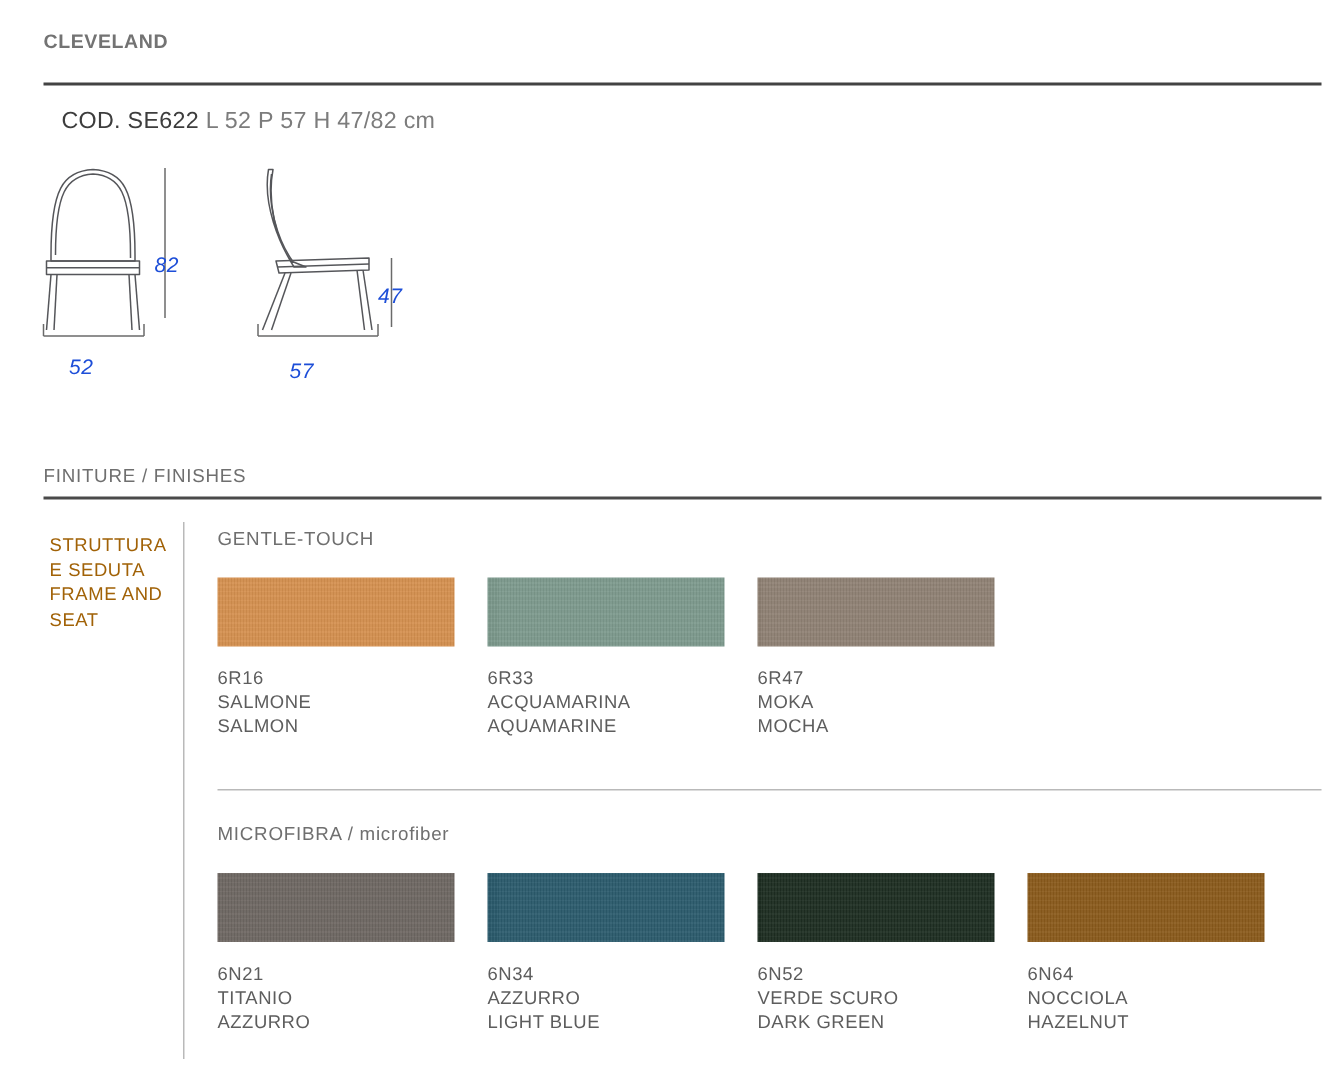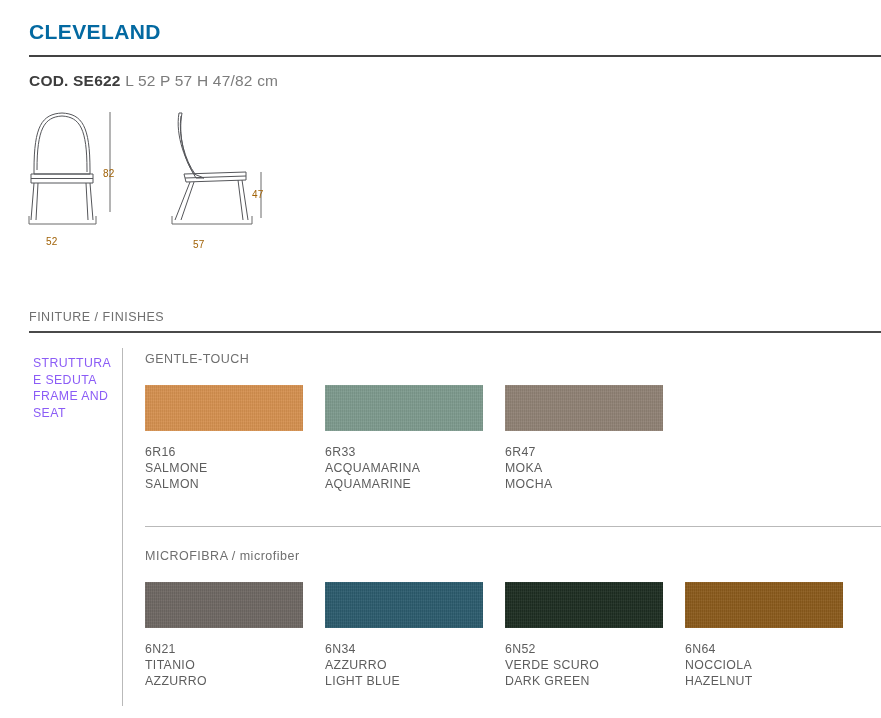--- a/index.html
+++ b/index.html
@@ -12,61 +12,63 @@
     font-family: "Liberation Sans", sans-serif;
     color: #4a4a4a;
     position: relative;
     overflow: hidden;
   }
 
   
   .page-title {
     position: absolute;
     left: 29px; top: 20px;
-    font-size: 21px;
+    font-size: 13px;
     font-weight: bold;
     letter-spacing: 0.4px;
-    color: #0369a1;
+    color: #737373;
   }
   .header-rule {
     position: absolute;
     left: 29px; top: 55px;
     width: 852px; height: 2px;
     background: #434343;
   }
   .code-line {
     position: absolute;
     left: 29px; top: 72px;
     font-size: 15.5px;
     letter-spacing: 0.2px;
     white-space: nowrap;
   }
   .code-line .code-bold {
-    font-weight: bold;
+    font-weight: normal;
     color: #3d3d3d;
+    margin-left: 12px;
   }
   .code-line .code-dims {
     font-weight: normal;
     color: #7c7c7c;
   }
 
   
   .drawings {
     position: absolute;
     left: 0; top: 108px;
     width: 881px; height: 155px;
   }
   .draw-front { position: absolute; left: 20px; top: 0; }
   .draw-side  { position: absolute; left: 160px; top: 0; }
 
   .dim-label {
     position: absolute;
-    font-size: 10px;
-    color: #a16207;
+    font-size: 14px;
+    color: #1d4ed8;
     letter-spacing: 0.3px;
+    font-style: italic;
   }
   .dim-82 { left: 103px; top: 60px; }
   .dim-52 { left: 46px;  top: 128px; }
   .dim-47 { left: 252px; top: 81px; }
   .dim-57 { left: 193px; top: 131px; }
 
   
   .finishes-label {
     position: absolute;
     left: 29px; top: 310px;
@@ -88,21 +90,21 @@
     background: #b9b9b9;
   }
 
   .category-label {
     position: absolute;
     left: 33px; top: 355px;
     width: 84px;
     font-size: 12.3px;
     line-height: 16.5px;
     letter-spacing: 0.4px;
-    color: #8b5cf6;
+    color: #a16207;
   }
 
   
   .group { position: absolute; left: 145px; width: 736px; }
   .group-gentle { top: 352px; }
   .group-micro  { top: 549px; }
 
   .group-rule {
     position: absolute;
     left: 145px; top: 526px;

